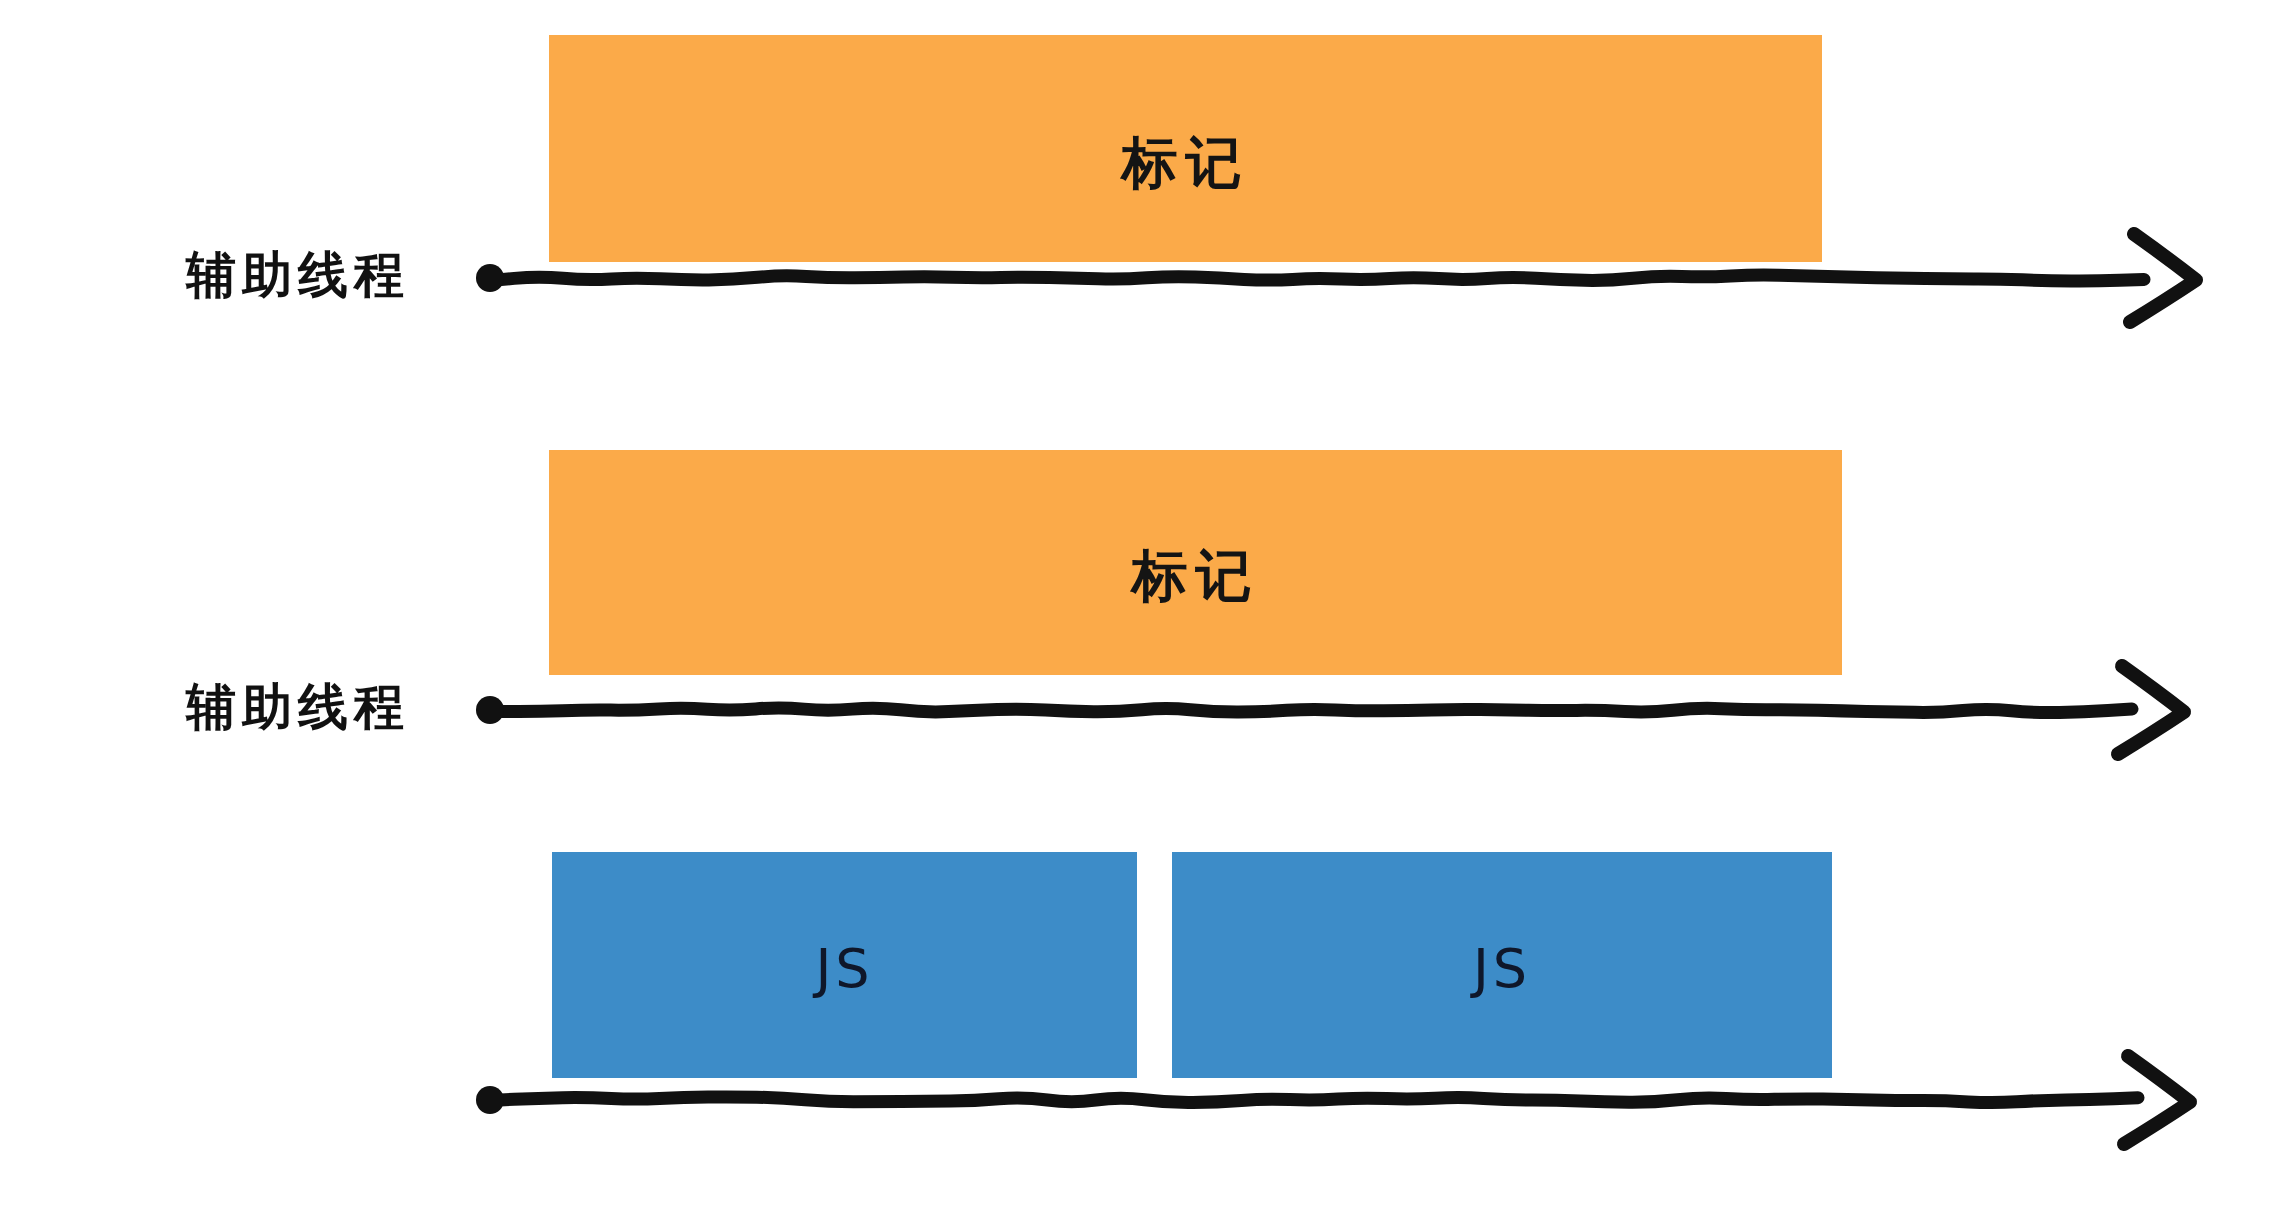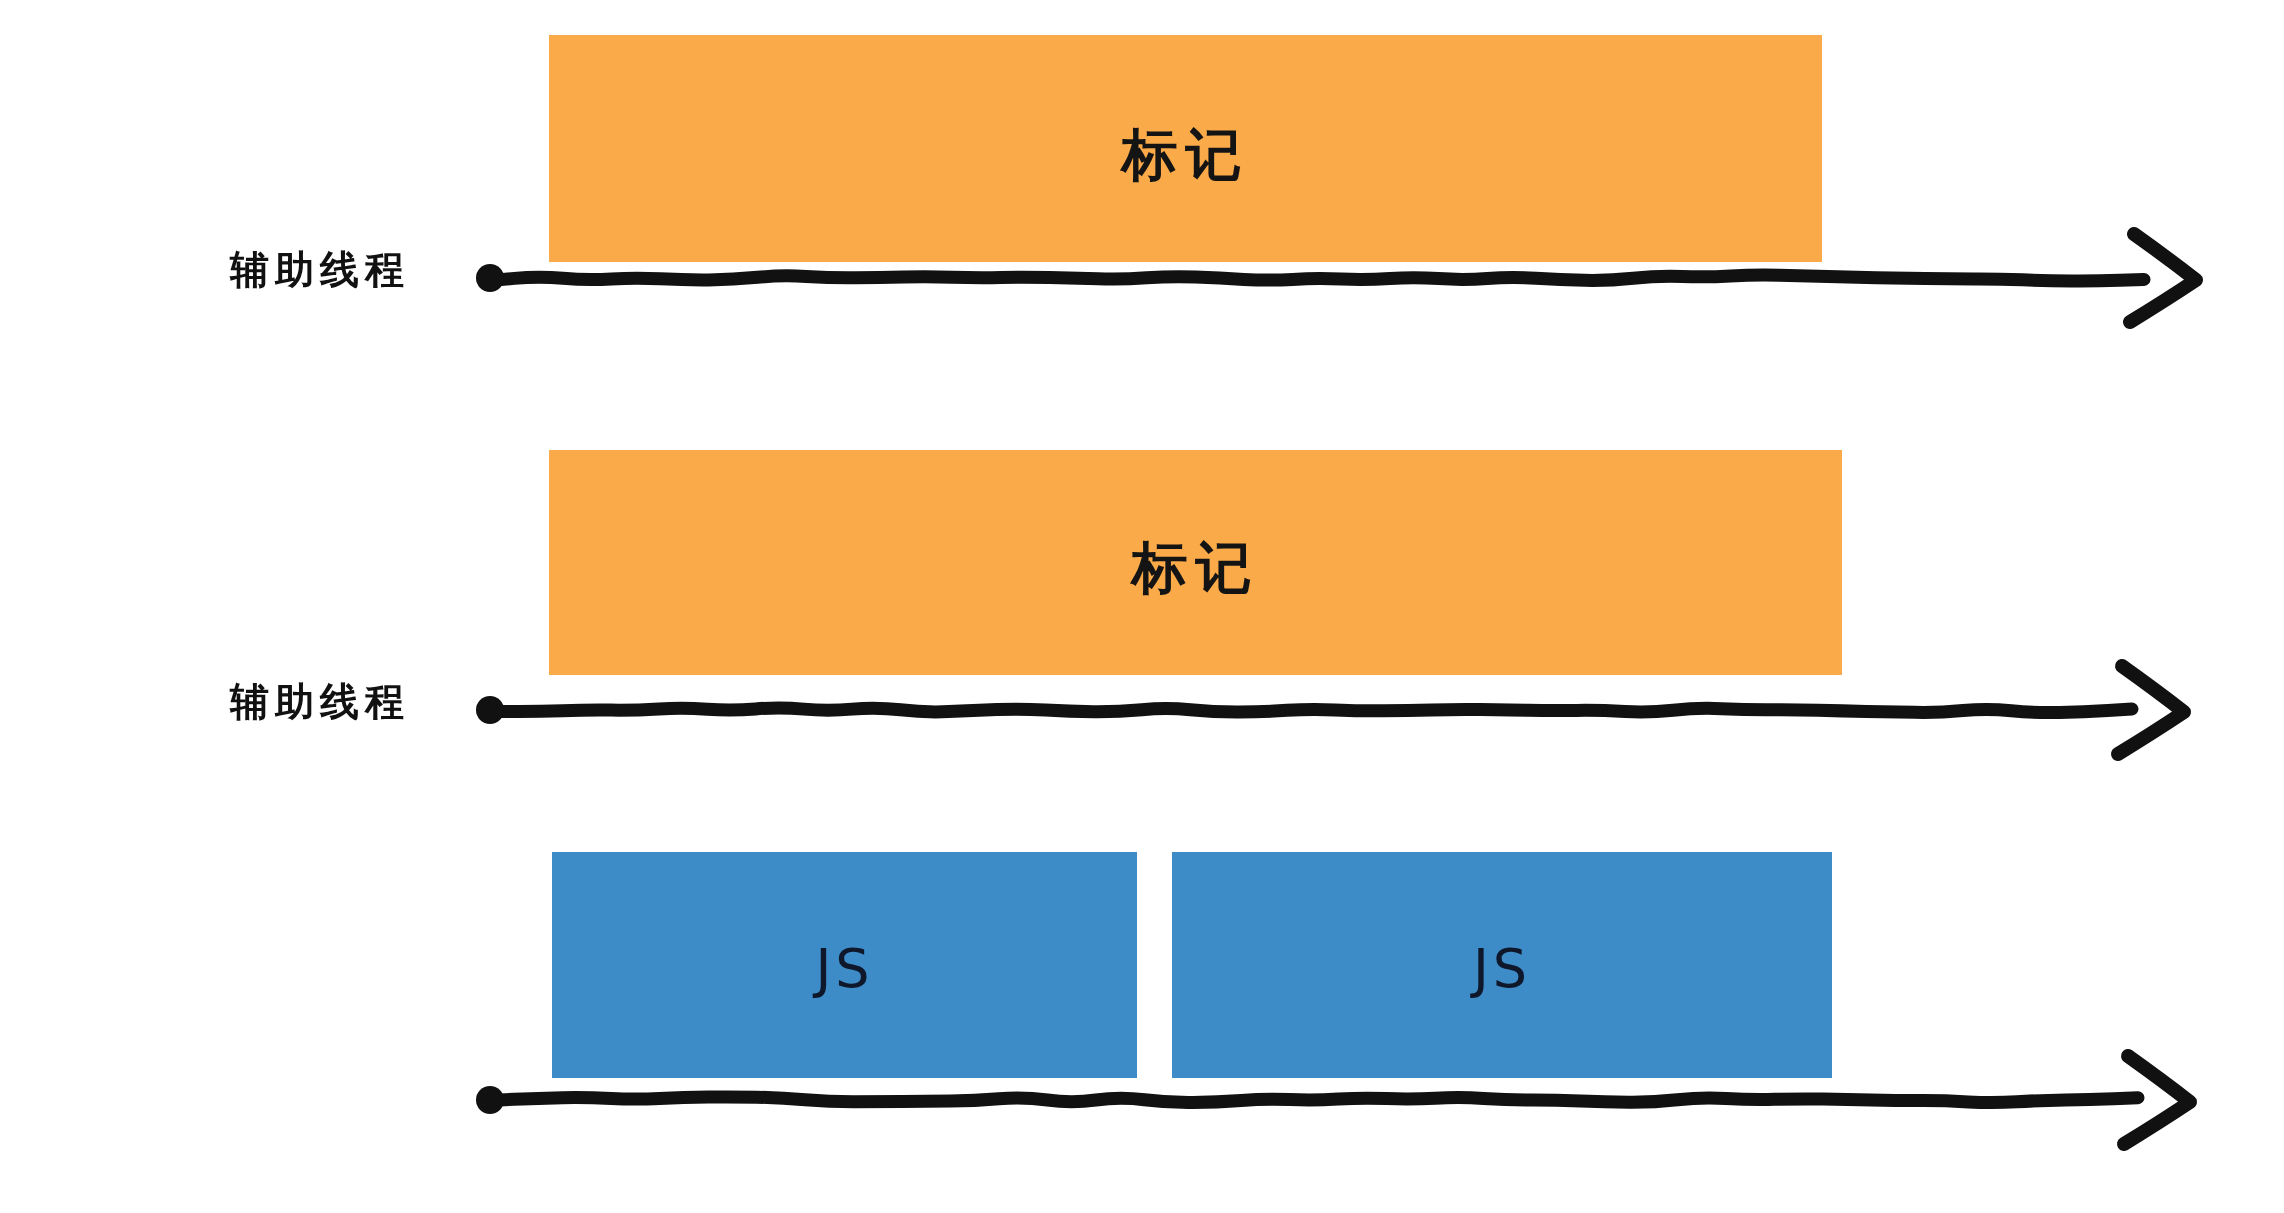--- a/index.html
+++ b/index.html
@@ -13,21 +13,21 @@
   #canvas {
     position: relative;
     width: 2284px;
     height: 1213px;
     background: #ffffff;
     overflow: hidden;
   }
   .lane-label {
     position: absolute;
     font-family: "DejaVu Sans", sans-serif;
-    font-size: 39px;
+    font-size: 50px;
     font-weight: 700;
     color: #111111;
     letter-spacing: 6px;
     white-space: nowrap;
     text-align: right;
     line-height: 1;
   }
   .timeline-svg {
     position: absolute;
     left: 0;
@@ -51,20 +51,21 @@
     text-align: center;
     font-family: "DejaVu Sans", sans-serif;
     line-height: 1;
     white-space: nowrap;
   }
   .block-orange .block-text {
     color: #141414;
     font-size: 56px;
     font-weight: 700;
     letter-spacing: 8px;
+    margin-top: 8px;
   }
   .block-blue .block-text {
     color: #0f172a;
     font-size: 54px;
     font-weight: 400;
     letter-spacing: 4px;
   }
 </style>
 </head>
 <body>

